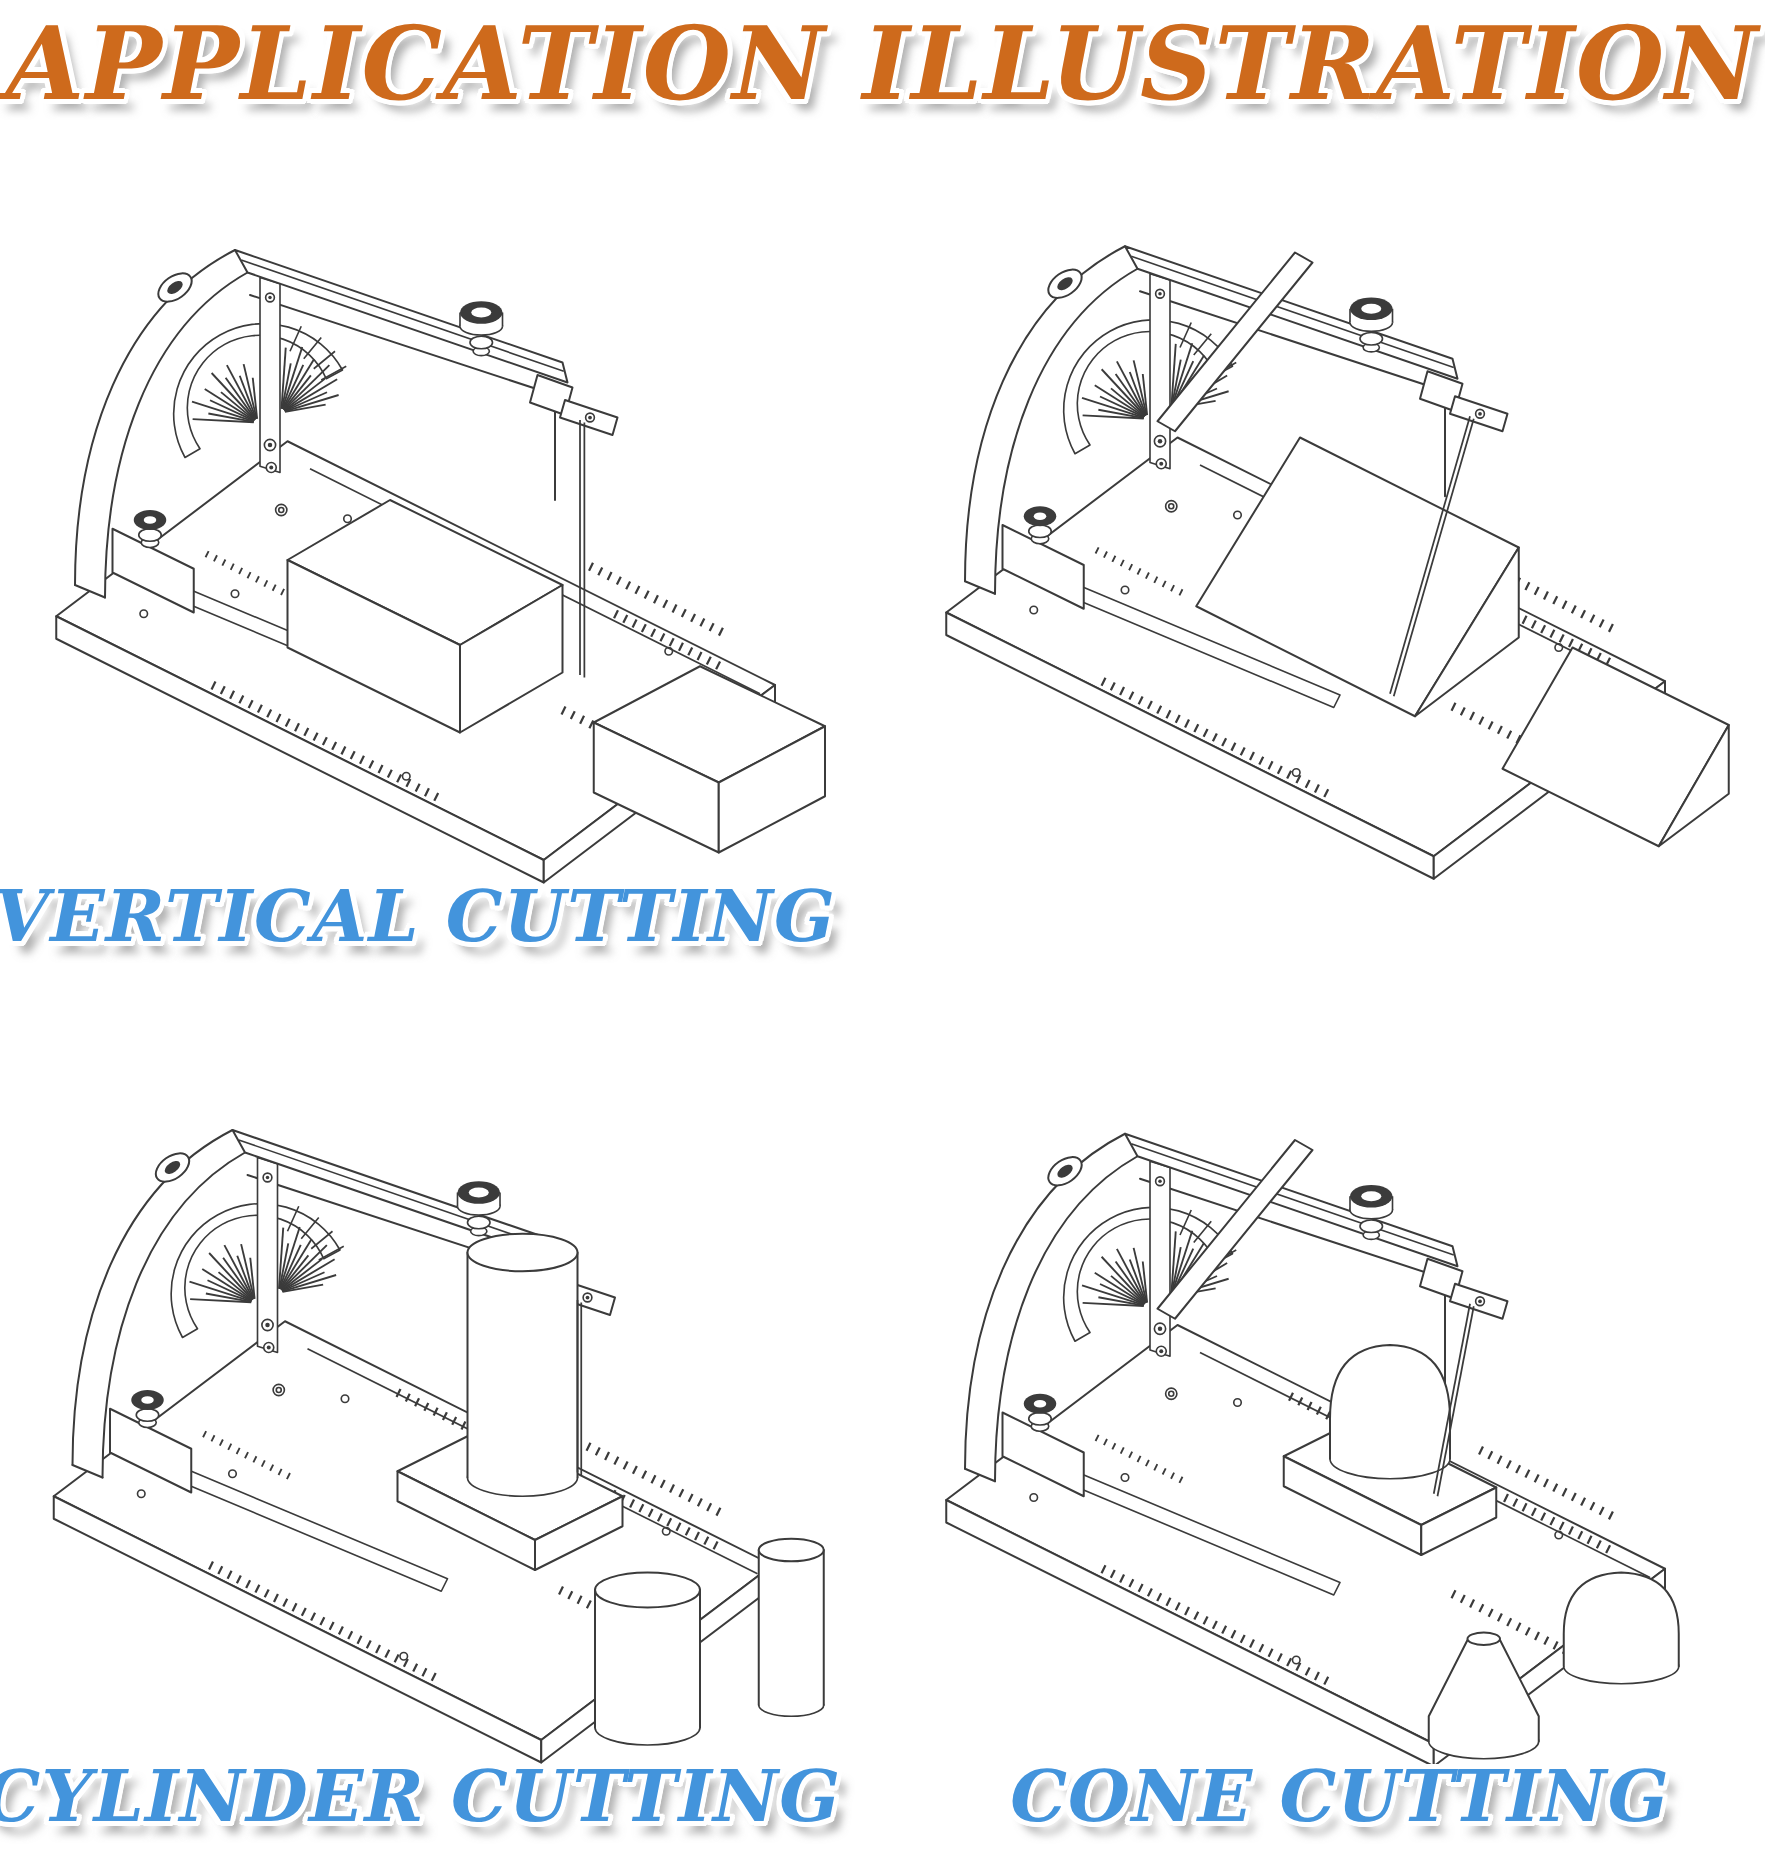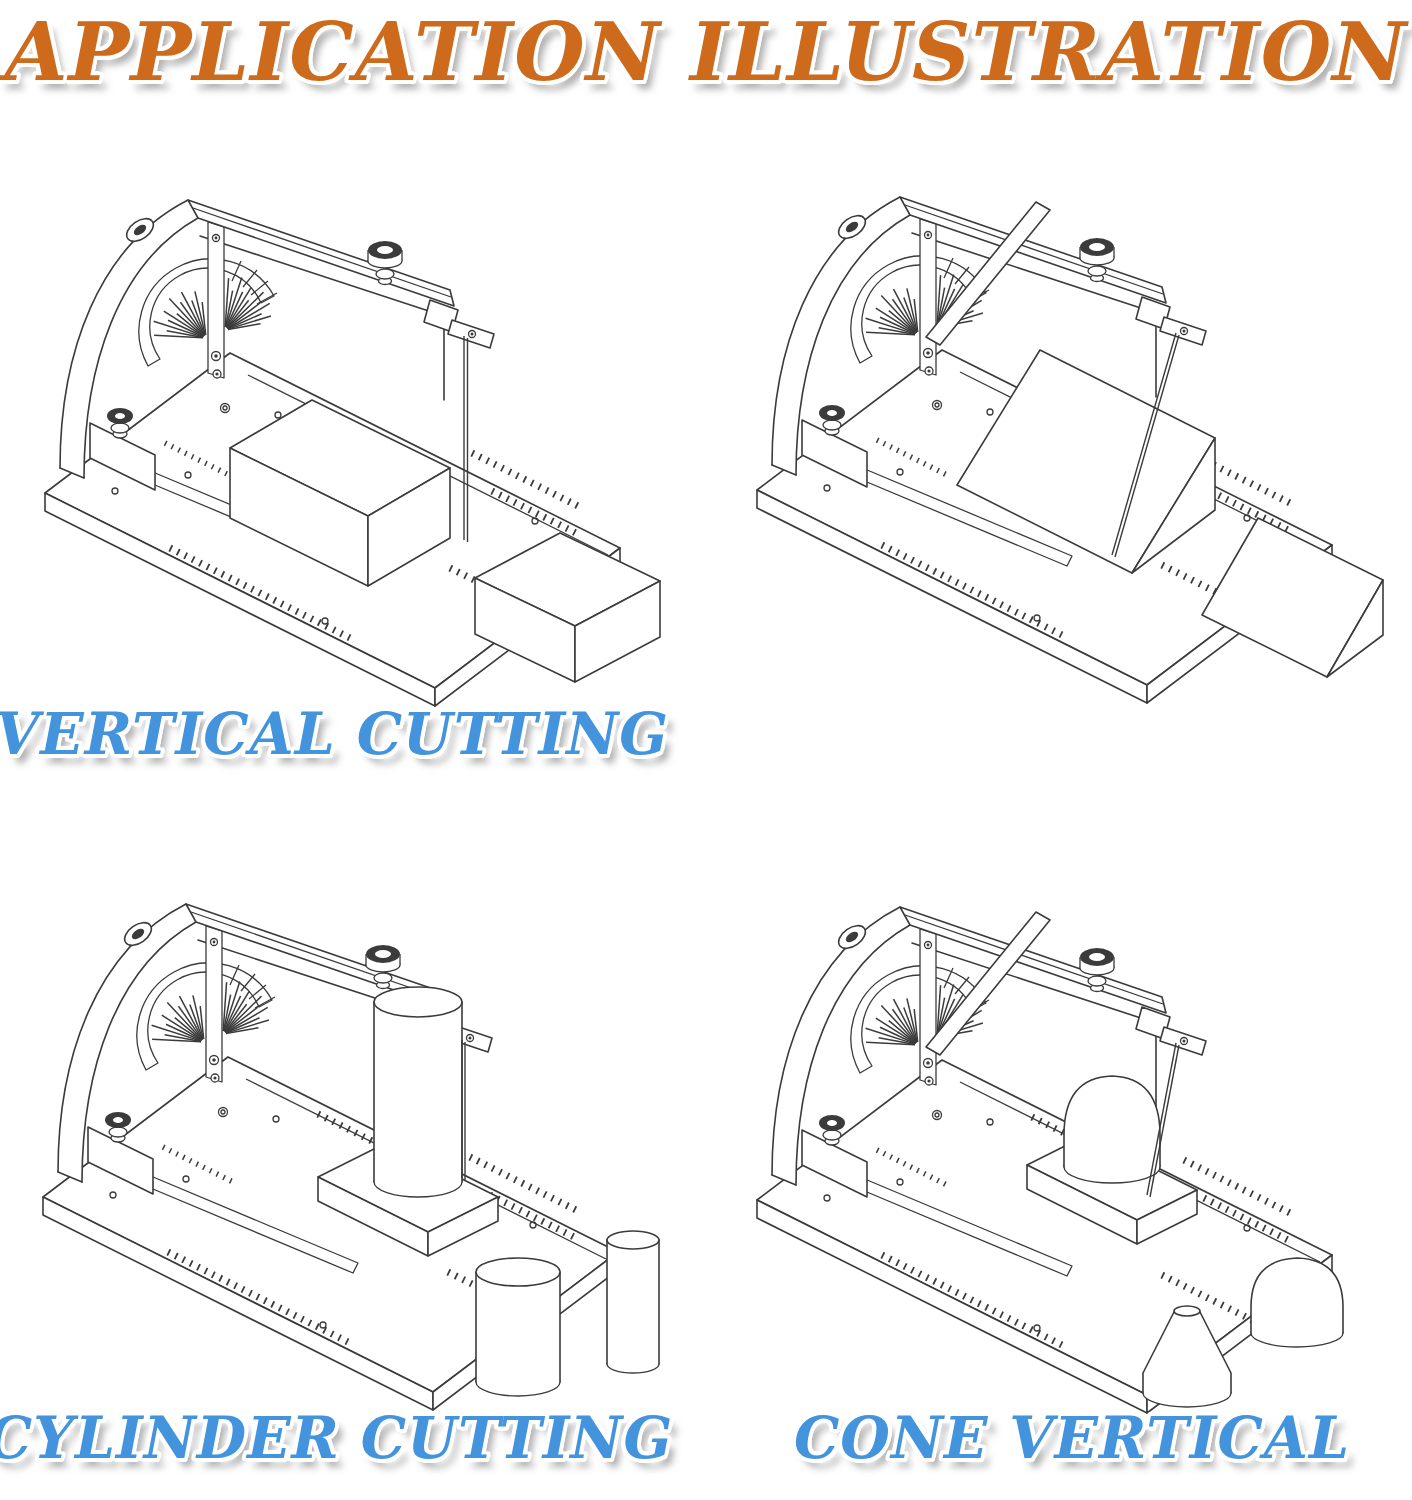--- a/index.html
+++ b/index.html
@@ -282,14 +282,14 @@
         <path class="mask" d="M 411,548 L 411,528 L 442,467 L 468,467 L 499,528 L 499,548 Z"></path>
         <path class="ln" d="M 411,548 L 411,528 L 442,467 M 499,548 L 499,528 L 468,467"></path>
         <ellipse class="fw" cx="455" cy="466" rx="13" ry="5"></ellipse>
       </g>
     </g>
   </svg>
 
   <div class="outlined title">APPLICATION ILLUSTRATION</div>
   <div class="outlined caption cap-tl">VERTICAL CUTTING</div>
   <div class="outlined caption cap-bl">CYLINDER CUTTING</div>
-  <div class="outlined caption cap-br">CONE VERTICAL</div>
+  <div class="outlined caption cap-br">CONE CUTTING</div>
 </div>
 
 </body></html>

